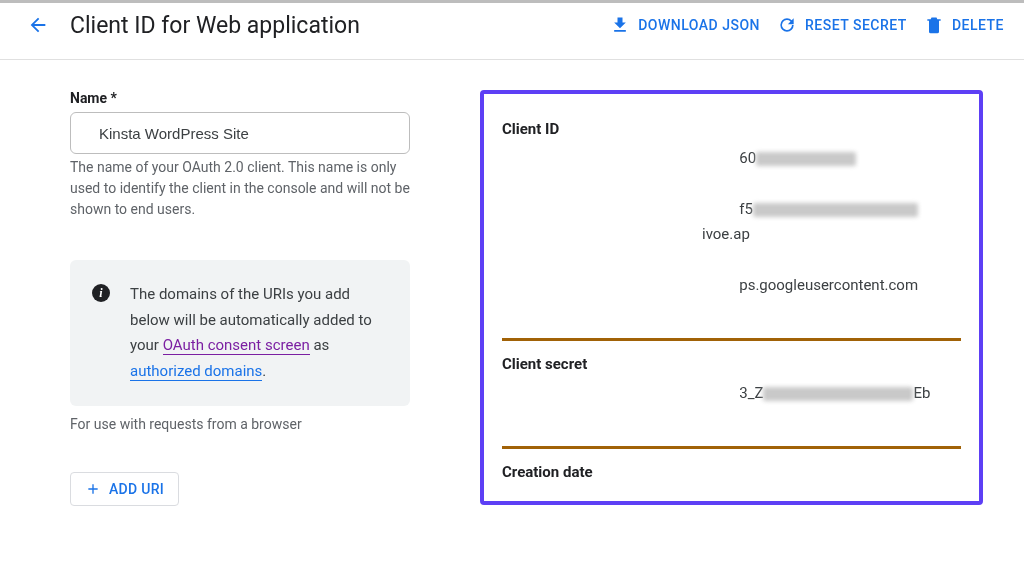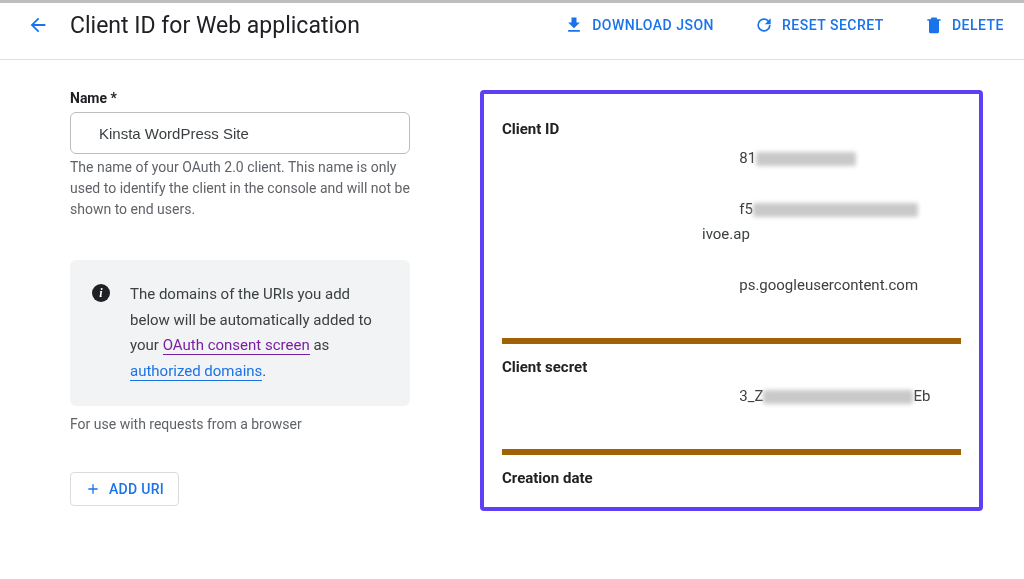--- a/index.html
+++ b/index.html
@@ -30,21 +30,21 @@
     }
     .back-btn svg { width: 22px; height: 22px; }
     .page-title {
       font-size: 23px;
       font-weight: 400;
       color: #202124;
     }
     .top-actions {
       margin-left: auto;
       display: flex;
-      gap: 40px;
+      gap: 17px;
     }
     .action-btn {
       display: flex;
       align-items: center;
       gap: 8px;
       color: #1a73e8;
       font-size: 14px;
       font-weight: 500;
       letter-spacing: 0.5px;
       cursor: pointer;
@@ -169,21 +169,21 @@
     .right-col { flex: 1; padding-top: 0; }
     .cred-box {
       border: 4px solid #5d3ff5;
       border-radius: 4px;
       padding: 12px 18px 6px 18px;
       width: 503px;
     }
     .cred-row {
       display: flex;
       padding: 14px 0;
-      border-bottom: 6px solid #a16207;
+      border-bottom: 3px solid #a16207;
       font-size: 15px;
     }
     .cred-row:last-child { border-bottom: none; }
     .cred-row.multi { align-items: flex-start; }
     .cred-label {
       width: 200px;
       font-weight: 700;
       color: #202124;
     }
     .cred-value {
@@ -259,21 +259,21 @@
       <span>ADD URI</span>
     </div>
   </div>
 
   <div class="right-col">
     <div class="cred-box">
 
       <div class="cred-row multi">
         <div class="cred-label">Client ID</div>
         <div class="cred-value redacted">
-          <span>81</span><span class="blur-bar" style="width:100px"></span><br>
+          <span>60</span><span class="blur-bar" style="width:100px"></span><br>
           <span>f5</span><span class="blur-bar" style="width:165px"></span><span>ivoe.ap</span><br>
           <span>ps.googleusercontent.com</span>
         </div>
       </div>
 
       <div class="cred-row">
         <div class="cred-label">Client secret</div>
         <div class="cred-value redacted">
           <span>3_Z</span><span class="blur-bar" style="width:150px"></span><span>Eb</span>
         </div>

